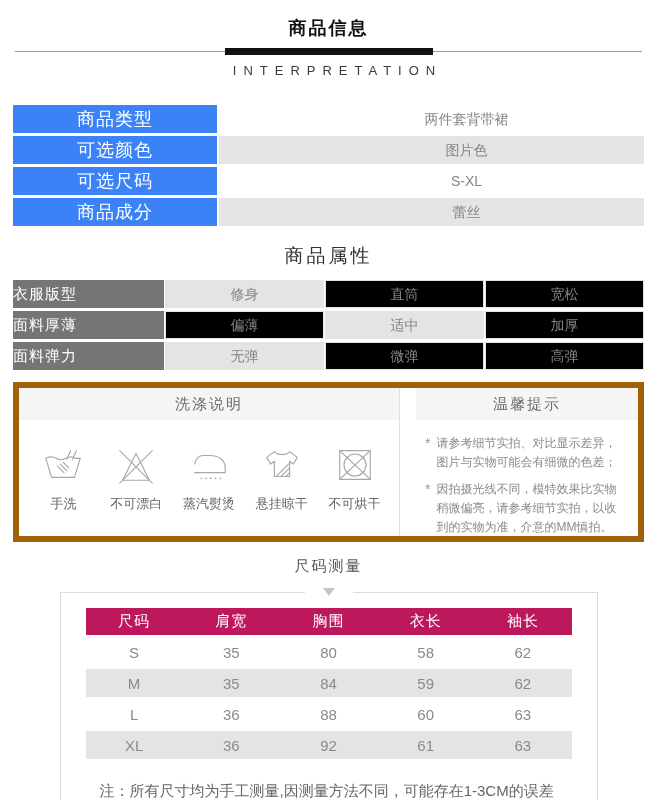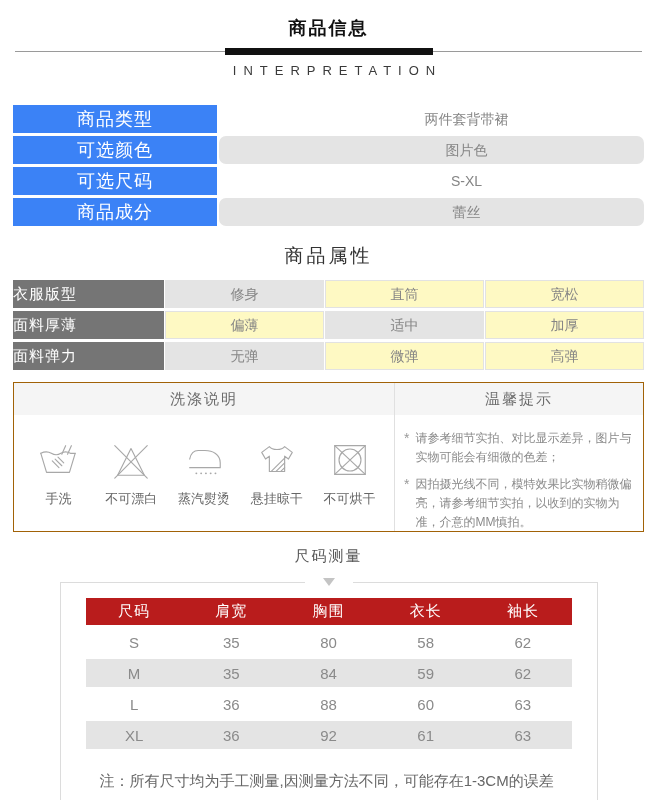--- a/index.html
+++ b/index.html
@@ -13,48 +13,48 @@
   .hdr-title{margin:8px;font-size:18px;font-weight:bold;color:#111;letter-spacing:2px;}
   .hdr-barline{position:relative;height:8px;margin-top:4px;}
   .hdr-barline .thin{position:absolute;left:15px;right:15px;top:3px;height:1px;background:#9a9a9a;}
   .hdr-barline .thick{position:absolute;left:50%;transform:translateX(-50%);top:0;width:208px;height:7px;background:#111;}
   .hdr-sub{margin-top:7px;font-size:13px;letter-spacing:7px;color:#3a3a3a;padding-left:18px;}
   
   .info-table{margin:27px 13px 0;}
   .irow{display:flex;height:28px;margin-bottom:3px;}
   .ilabel{flex:0 0 204px;background:#3b82f6;color:#fff;font-size:18px;line-height:28px;text-align:center;letter-spacing:1px;}
   .ivalue{flex:1;font-size:14px;line-height:28px;padding-left:70px;color:#858585;margin-left:2px;text-align:center;}
-  .irow.alt .ivalue{background:#e4e4e4;border-radius:7px;}
+  .irow.alt .ivalue{background:#e4e4e4;}
   
   .attr-title{margin:17px 0 0;font-size:19px;font-weight:normal;color:#333;text-align:center;letter-spacing:3px;}
   .attr-table{margin:11px 13px 0;}
   .arow{display:flex;height:28px;margin-bottom:3px;}
   .alabel{flex:0 0 151px;background:#757575;color:#fff;font-size:15px;line-height:28px;text-align:left;letter-spacing:1px;}
-  .opt{flex:1;font-size:14px;line-height:28px;text-align:center;color:#858585;background:#fef9c3;box-shadow:inset 0 0 0 1px #e2e2e2;margin-left:1px;}
+  .opt{flex:1;font-size:14px;line-height:28px;text-align:center;color:#858585;background:#000000;box-shadow:inset 0 0 0 1px #e2e2e2;margin-left:1px;}
   .opt.sel{background:#e4e4e4;box-shadow:none;}
   
-  .panels{margin:12px 13px 0;display:flex;border:1px solid #a16207;height:148px;}
+  .panels{margin:12px 13px 0;display:flex;border:6px solid #a16207;height:148px;gap:16px;}
   .panel-wash{flex:0 0 380px;border-right:1px solid #e0e0e0;}
   .panel-tips{flex:1;}
   .panel-head{height:32px;line-height:32px;background:#f5f5f5;text-align:center;color:#6b6b6b;font-size:15px;letter-spacing:2px;}
   .wash-body{display:flex;justify-content:space-around;align-items:flex-start;padding:24px 8px 0;}
   .wash-item{text-align:center;width:66px;}
   .wash-item svg{display:block;margin:0 auto;}
   .wash-label{display:block;margin-top:9px;font-size:13px;color:#666;white-space:nowrap;}
   .tips-body{padding:14px 10px 0 9px;}
   .tip{display:flex;align-items:flex-start;margin-bottom:8px;}
   .tip-star{color:#9a9a9a;font-size:14px;line-height:18px;margin-right:6px;flex:0 0 auto;}
   .tip-text{margin:0;font-size:12px;line-height:19px;color:#8a8a8a;}
   
   .size-title{margin:15px 0 0;font-size:15px;font-weight:normal;color:#555;text-align:center;letter-spacing:2px;}
   .size-box{position:relative;width:486px;margin:16px auto 0;border:1px solid #dcdcdc;border-bottom:5px solid #c9c9c9;padding:12px 25px 26px;}
   .size-arrow-wrap{position:absolute;top:-5px;left:50%;transform:translateX(-50%);background:#fff;padding:0 18px;line-height:0;}
   .down-arrow{display:inline-block;width:0;height:0;border-left:6px solid transparent;border-right:6px solid transparent;border-top:8px solid #c4c4c4;}
   table.size{width:100%;border-collapse:separate;border-spacing:0 3px;}
-  table.size th{background:#b91c1c;color:#fff;font-size:15px;font-weight:normal;height:25px;letter-spacing:1px;}
+  table.size th{background:#be185d;color:#fff;font-size:15px;font-weight:normal;height:25px;letter-spacing:1px;}
   table.size td{height:26px;text-align:center;color:#8a8a8a;font-size:15px;}
   table.size tr.alt td{background:#e4e4e4;}
   .size-note{margin:20px 0 0;padding-left:14px;font-size:15px;color:#666;}
   
   .wicon{stroke:#a8a8a8;fill:none;stroke-width:1.2;stroke-linecap:round;stroke-linejoin:round;}
   .wicon .dot{fill:#a8a8a8;stroke:none;}
 </style>
 </head>
 <body>
 

